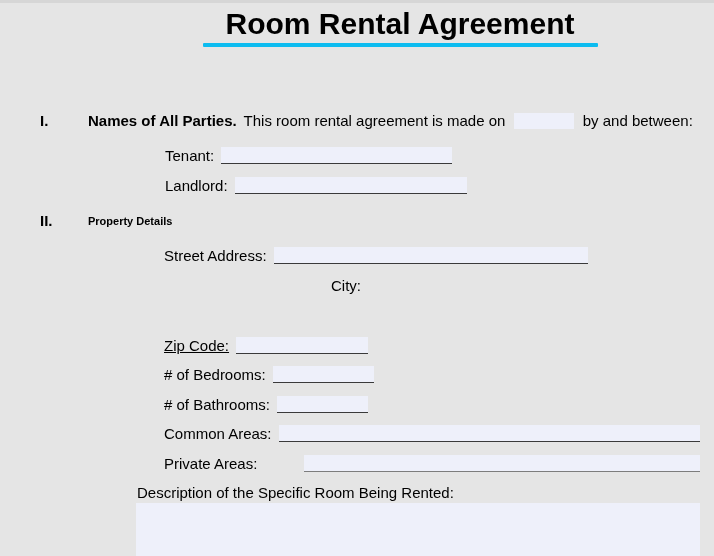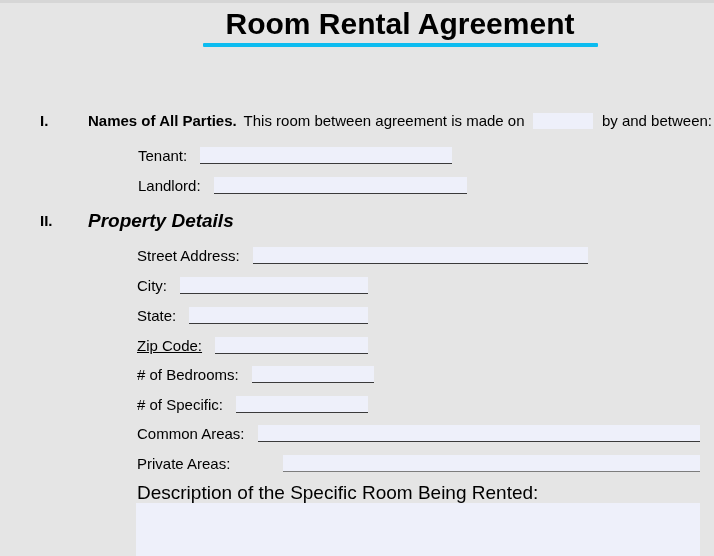--- a/index.html
+++ b/index.html
@@ -34,95 +34,91 @@
     position: absolute; left: 88px; top: 112px; font-size: 15px;
     line-height: 18px; white-space: nowrap;
   }
   .sec1-line .bold { font-weight: bold; margin-right: 3px; margin-top: 10px; }
   .date-fld {
     display: inline-block; width: 60px; height: 16px;
     background: var(--field-fill, #eef0fa);
     vertical-align: -3px; margin: 0 5px 0 4px;
   }
   .sec2-heading {
-    position: absolute; left: 88px; top: 212px; font-size: 19px;
-    font-weight: bold; line-height: 18px; font-style: italic;
+    position: absolute; left: 88px; top: 212px; font-size: 11px;
+    font-weight: bold; line-height: 18px;
   }
   .field-row {
     position: absolute; display: flex; align-items: flex-end;
     font-size: 15px;
   }
-  .field-row .lbl { white-space: nowrap; padding-right: 13px; line-height: 17px; }
+  .field-row .lbl { white-space: nowrap; padding-right: 7px; line-height: 17px; margin-left: 27px; }
   .field-row .fld {
     flex: 1; height: 16px;
     background: var(--field-fill, #eef0fa);
     border-bottom: 1.5px solid #3a3a3a;
   }
   .field-row .fld.gray-line { border-bottom-color: #7d7d7d; }
   .desc-label {
-    position: absolute; left: 137px; top: 484px; font-size: 19px;
+    position: absolute; left: 137px; top: 484px; font-size: 15px;
     line-height: 18px;
   }
   .desc-box {
     position: absolute; left: 136px; top: 503px; right: 14px; height: 53px;
     background: var(--field-fill, #eef0fa);
   }
 </style>
 </head>
 <body>
 
 <div id="stage">
 
   <div class="top-divider"></div>
 
   <div class="doc-title">Room Rental Agreement</div>
   <div class="title-underline"></div>
 
   <div class="numeral" style="top:112px;">I.</div>
   <div class="sec1-line">
     <span class="bold">Names of All Parties.</span>
-    <span>This room between agreement is made on</span>
+    <span>This room rental agreement is made on</span>
     <span class="date-fld"></span>
     <span>by and between:</span>
   </div>
 
   <div class="field-row" style="left:138px; right:262px; top:147px;">
     <span class="lbl">Tenant:</span>
     <span class="fld"></span>
   </div>
   <div class="field-row" style="left:138px; right:247px; top:177px;">
     <span class="lbl">Landlord:</span>
     <span class="fld"></span>
   </div>
 
   <div class="numeral" style="top:212px;">II.</div>
   <div class="sec2-heading">Property Details</div>
 
   <div class="field-row" style="left:137px; right:126px; top:247px;">
     <span class="lbl">Street Address:</span>
     <span class="fld"></span>
   </div>
-  <div class="field-row" style="left:137px; right:346px; top:277px;">
+  <div class="field-row" style="left:137px; right:346px; top:277px;flex-direction:column;">
     <span class="lbl">City:</span>
-    <span class="fld"></span>
-  </div>
-  <div class="field-row" style="left:137px; right:346px; top:307px;">
-    <span class="lbl">State:</span>
     <span class="fld"></span>
   </div>
   <div class="field-row" style="left:137px; right:346px; top:337px;text-decoration:underline;">
     <span class="lbl">Zip Code:</span>
     <span class="fld"></span>
   </div>
   <div class="field-row" style="left:137px; right:340px; top:366px;">
     <span class="lbl"># of Bedrooms:</span>
     <span class="fld"></span>
   </div>
   <div class="field-row" style="left:137px; right:346px; top:396px;">
-    <span class="lbl"># of Specific:</span>
+    <span class="lbl"># of Bathrooms:</span>
     <span class="fld"></span>
   </div>
   <div class="field-row" style="left:137px; right:14px; top:425px;">
     <span class="lbl">Common Areas:</span>
     <span class="fld"></span>
   </div>
   <div class="field-row" style="left:137px; right:14px; top:455px;gap:40px;">
     <span class="lbl">Private Areas:</span>
     <span class="fld gray-line"></span>
   </div>

